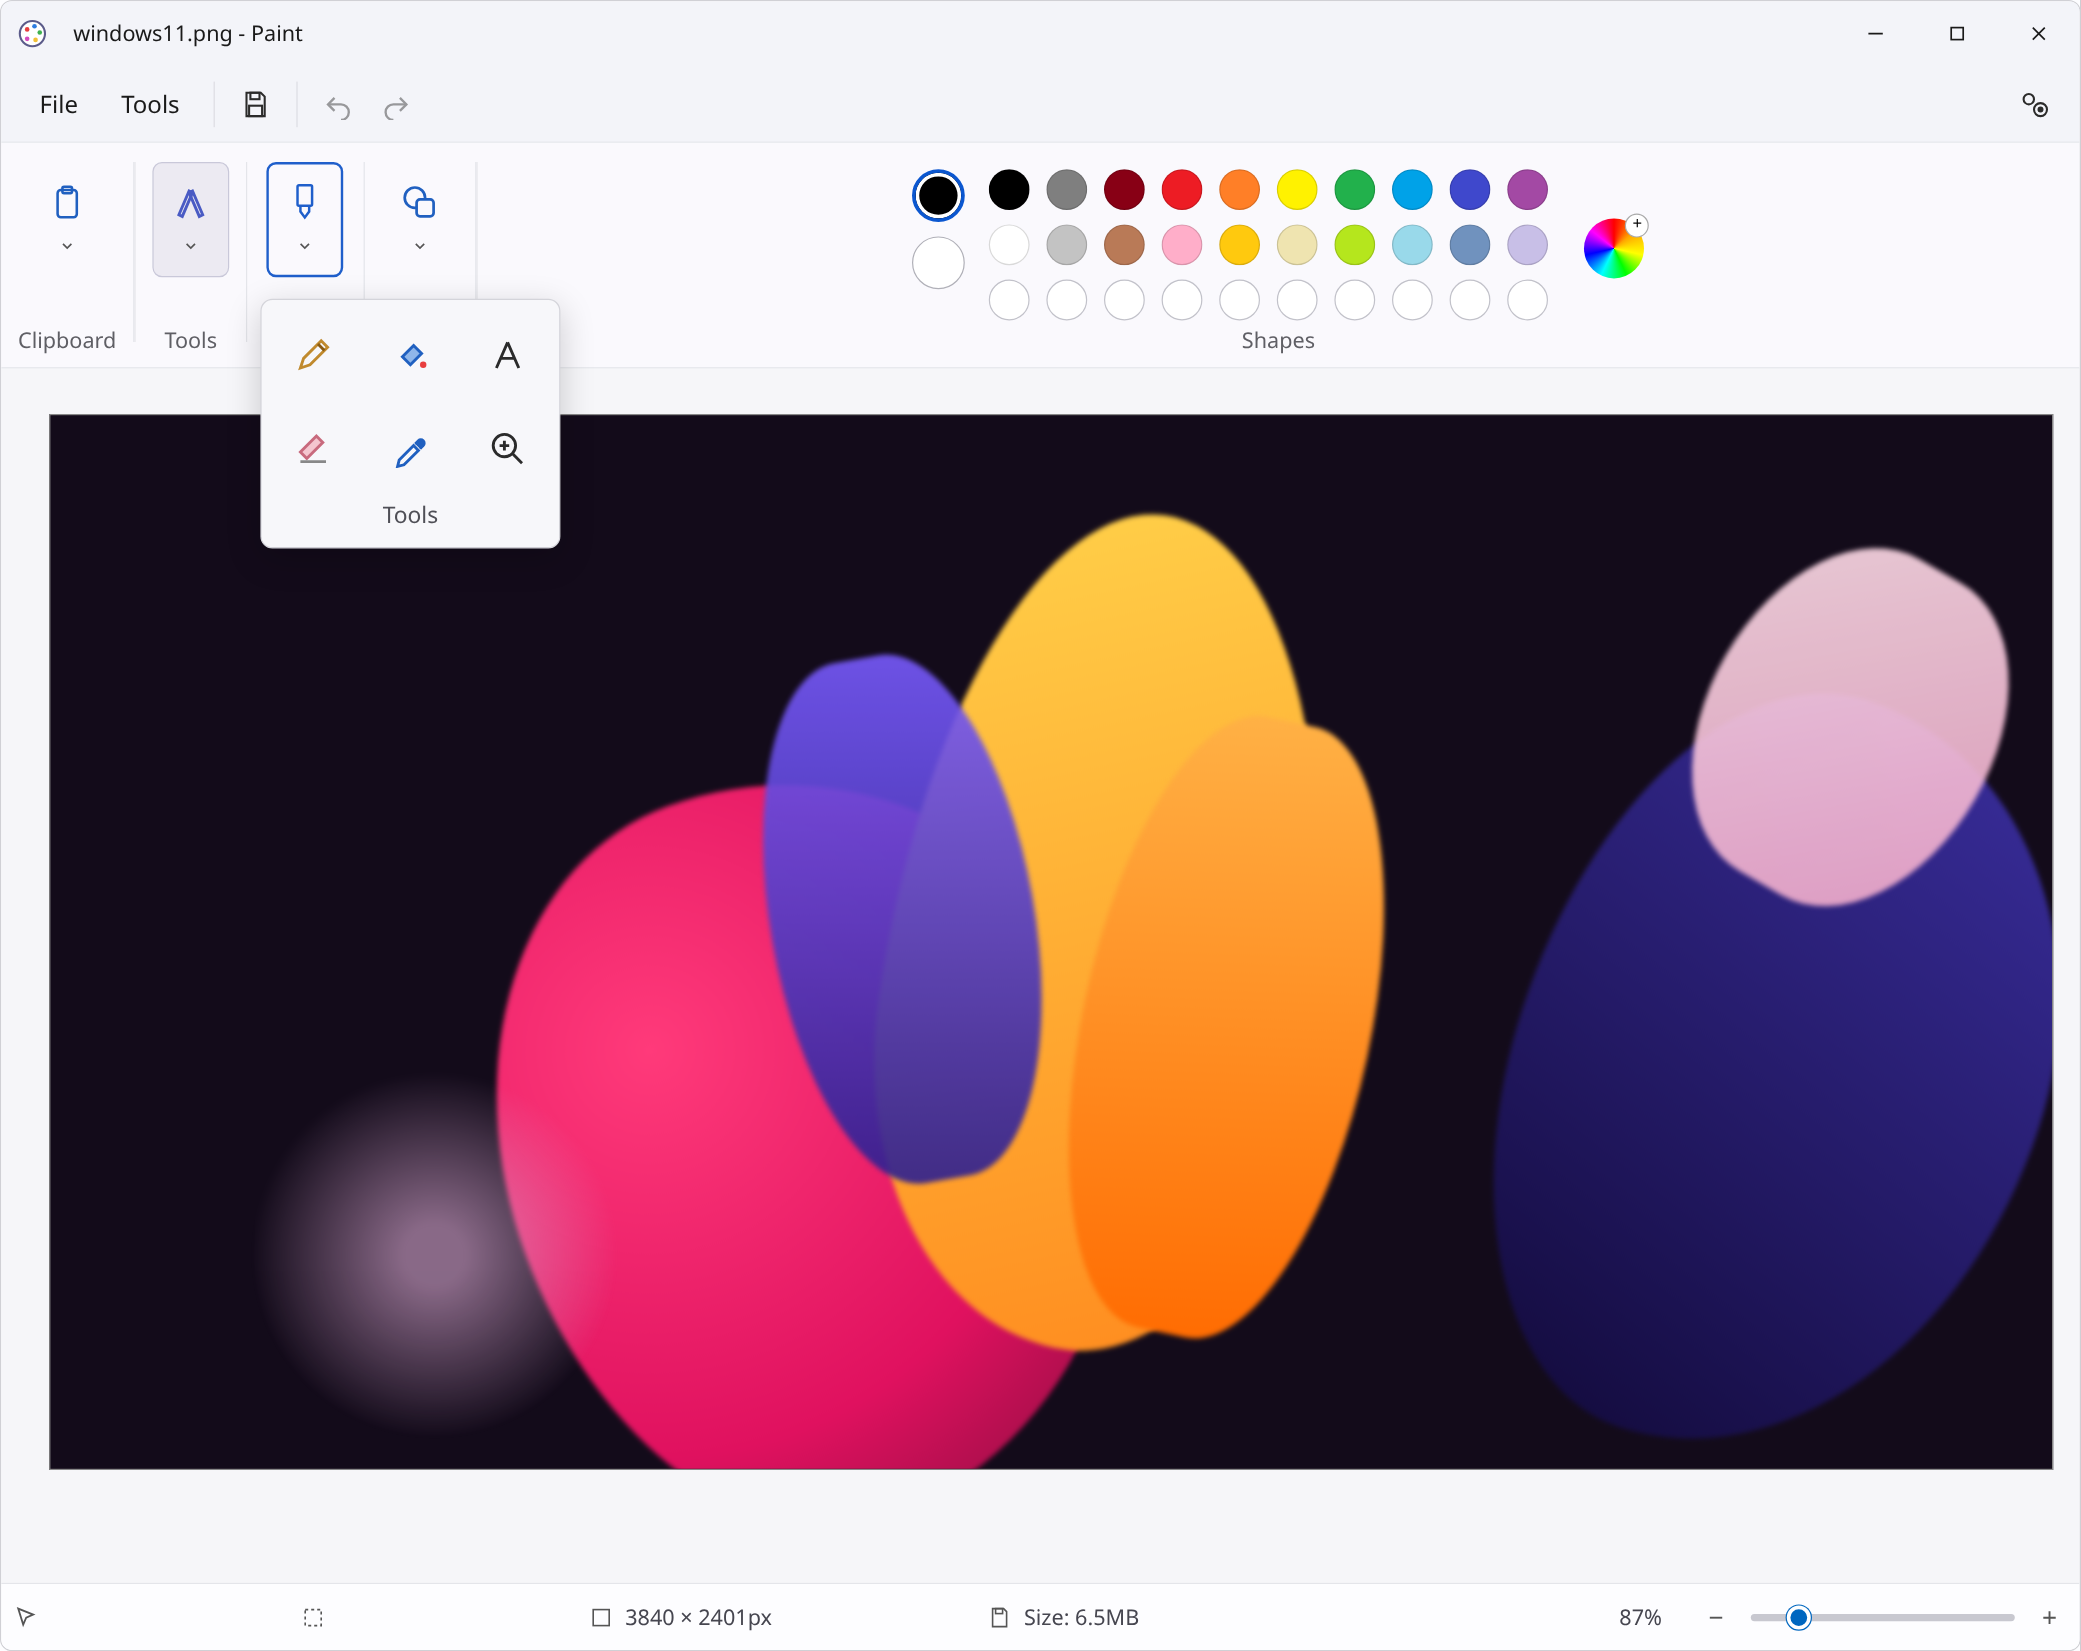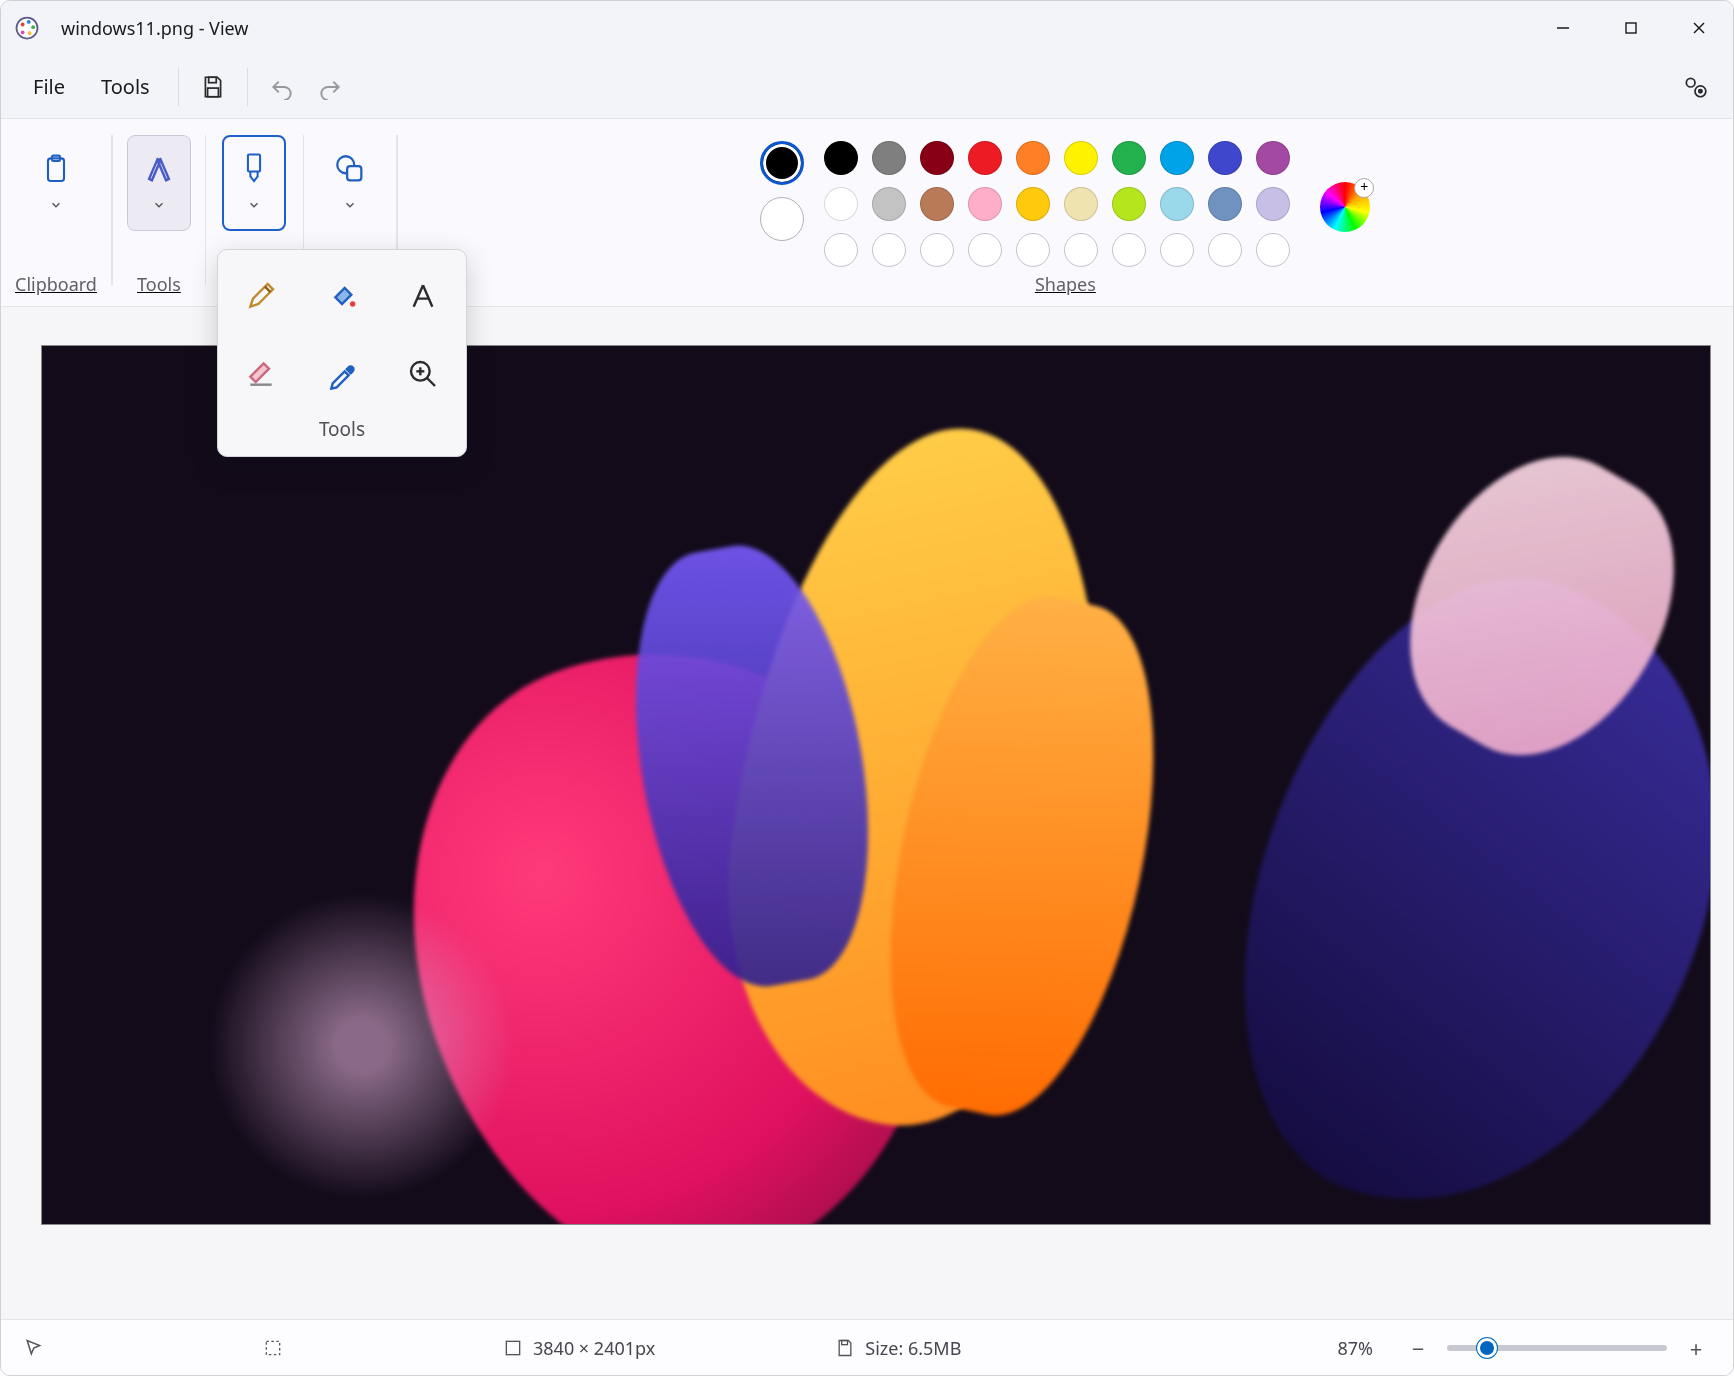--- a/index.html
+++ b/index.html
@@ -16,21 +16,21 @@
   
   .menubar { height: 64px; display: flex; align-items: center; background: #f3f4f9; padding: 0 14px; border-bottom: 1px solid #e4e5ea; text-align: right; }
   .menu-item { font-size: 20px; color: #1a1a1a; padding: 8px 18px; border-radius: 6px; cursor: pointer; }
   .menu-sep { width: 1px; height: 38px; background: #dcdde3; margin: 0 10px; }
   .menu-iconbtn { width: 48px; height: 48px; display:flex; align-items:center; justify-content:center; border-radius:6px; cursor:pointer; }
   .menu-iconbtn.disabled { opacity: .45; cursor: default; }
   .menubar-spacer { flex: 1; }
 
   
   .ribbon { height: 188px; background: #faf9fd; display: flex; padding: 10px 0 0 0; border-bottom: 1px solid #e4e5ea; position: relative; }
-  .rgroup { display:flex; flex-direction:column; align-items:center; padding: 6px 14px 0 14px; position: relative; text-decoration: underline; }
+  .rgroup { display:flex; flex-direction:column; align-items:center; padding: 6px 14px 0 14px; position: relative; }
   .rgroup-divider { width:1px; background:#e4e5ea; margin: 6px 0 6px 0; height: 150px; align-self: flex-start; }
   .rgroup-top { flex:1; display:flex; align-items:flex-start; justify-content:center; gap: 28px; }
   .rgroup-label { font-size: 18px; color:#5f5f65; padding-bottom: 10px; }
   .tool-btn { display:flex; flex-direction:column; align-items:center; justify-content:center; width:64px; height:96px; border-radius:8px; cursor:pointer; }
   .tool-btn.active { background:#eceaf2; border:1px solid #c9c8d9; }
   .tool-btn.selected { border:2px solid #1f5fcb; }
   .tool-btn .icon { width:40px; height:40px; display:flex; align-items:center; justify-content:center; }
   .tool-btn .chev { margin-top:6px; }
 
   
@@ -49,21 +49,21 @@
   .tools-popup-grid { display:grid; grid-template-columns: repeat(3, 1fr); gap: 30px 32px; justify-items:center; }
   .popup-tool { width:48px; height:48px; display:flex; align-items:center; justify-content:center; border-radius:6px; cursor:pointer; }
   .tools-popup-label { text-align:center; font-size:19px; color:#4f4f56; margin-top:18px; }
 
   
   .canvas-area { flex:1; background:#f6f6f9; padding: 38px 0 0 40px; overflow:hidden; }
   .canvas-img { width:1670px; height:880px; background:#130b1a; border:1px solid #888; position:relative; overflow:hidden; }
   .blob { position:absolute; border-radius:50%; filter: blur(2px); }
 
   
-  .statusbar { height:56px; background:#fdfdff; border-top:1px solid #e4e5ea; display:flex; align-items:center; padding:0 22px; font-size:18px; color:#464650; }
+  .statusbar { height:56px; background:#fdfdff; border-top:1px solid #e4e5ea; display:flex; align-items:center; padding:0 10px; font-size:18px; color:#464650; }
   .statusbar .sb-item { display:flex; align-items:center; gap:10px; }
   .statusbar .sb-flex { flex:1; }
   .zoom-slider { width:220px; height:6px; background:#c8c8d0; border-radius:3px; position:relative; margin:0 14px; }
   .zoom-slider .thumb { position:absolute; left:30px; top:-7px; width:20px; height:20px; border-radius:50%; background:#0067c0; border:3px solid #fff; box-shadow:0 0 0 1px #0067c0; }
   .zb { width:30px; height:30px; display:flex; align-items:center; justify-content:center; cursor:pointer; font-size:22px; color:#555; }
 
   .chev svg, .small-icon svg { width:14px; height:14px; }
 </style>
 </head>
 <body>
@@ -72,21 +72,21 @@
   <span class="app-icon">
     <svg viewBox="0 0 32 32">
         <circle cx="16" cy="16" r="12" fill="#fff" stroke="#5b5b8a" stroke-width="2"></circle>
         <circle cx="11" cy="12" r="2.2" fill="#e83e3e"></circle>
         <circle cx="18" cy="9" r="2.2" fill="#2e7de0"></circle>
         <circle cx="23" cy="15" r="2.2" fill="#3fb24f"></circle>
         <circle cx="19" cy="22" r="2.2" fill="#f2c037"></circle>
         <circle cx="11" cy="21" r="2.2" fill="#d64cc0"></circle>
       </svg>
   </span>
-  <span class="title-text">windows11.png - View</span>
+  <span class="title-text">windows11.png - Paint</span>
   <div class="titlebar-spacer"></div>
   <div class="win-ctrl">
       <svg viewBox="0 0 16 16">
         <line x1="2" y1="8" x2="14" y2="8" stroke="#1a1a1a" stroke-width="1.4"></line>
       </svg>
     </div>
   <div class="win-ctrl">
       <svg viewBox="0 0 16 16">
         <rect x="3" y="3" width="10" height="10" fill="none" stroke="#1a1a1a" stroke-width="1.4"></rect>
       </svg>

